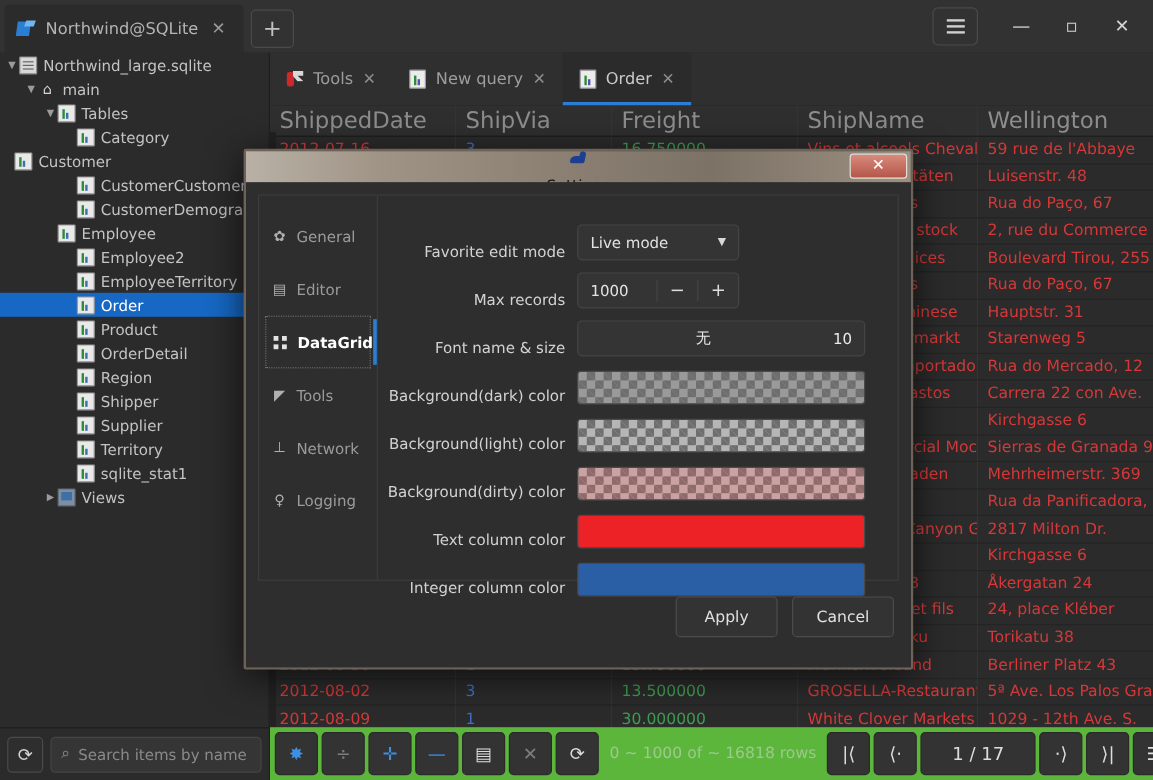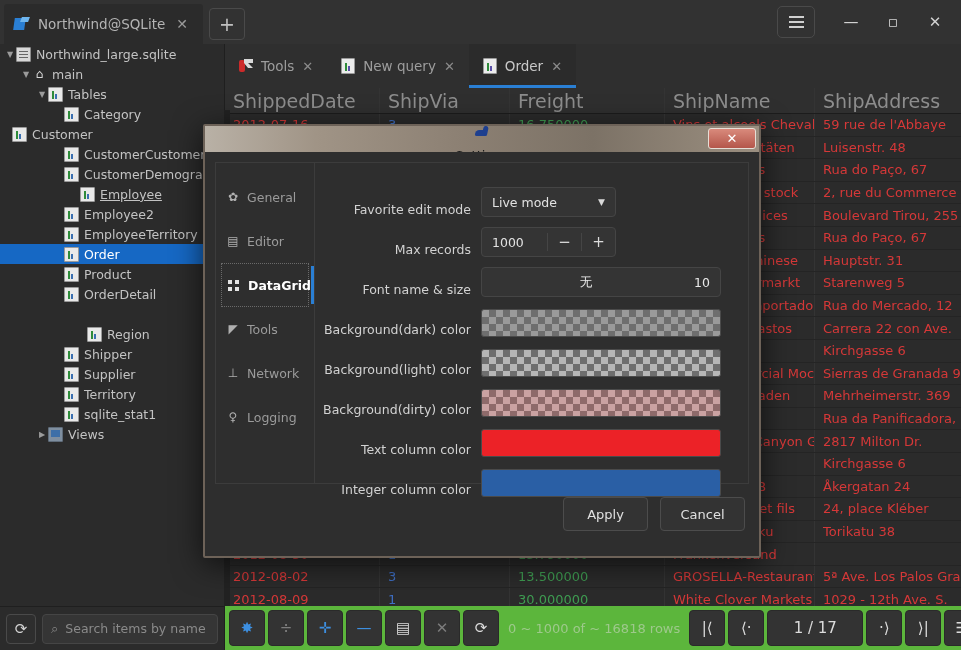--- a/index.html
+++ b/index.html
@@ -277,21 +277,21 @@
       <div class="trow" style="padding-left: 52px;">
         <span class="caret"></span>
         <span class="ficon ic-table"></span>
         <span>CustomerCustomerDemo</span>
       </div>
       <div class="trow" style="padding-left: 52px;">
         <span class="caret"></span>
         <span class="ficon ic-table"></span>
         <span>CustomerDemographics</span>
       </div>
-      <div class="trow" style="padding-left: 68px; text-decoration: underline;">
+      <div class="trow" style="padding-left: 36px;">
         <span class="caret"></span>
         <span class="ficon ic-table"></span>
         <span>Employee</span>
       </div>
       <div class="trow" style="padding-left: 52px;">
         <span class="caret"></span>
         <span class="ficon ic-table"></span>
         <span>Employee2</span>
       </div>
       <div class="trow" style="padding-left: 52px;">
@@ -307,21 +307,21 @@
       <div class="trow" style="padding-left: 52px;">
         <span class="caret"></span>
         <span class="ficon ic-table"></span>
         <span>Product</span>
       </div>
       <div class="trow" style="padding-left: 52px;">
         <span class="caret"></span>
         <span class="ficon ic-table"></span>
         <span>OrderDetail</span>
       </div>
-      <div class="trow" style="padding-left: 75px; margin-top: 20px;">
+      <div class="trow" style="padding-left: 52px;">
         <span class="caret"></span>
         <span class="ficon ic-table"></span>
         <span>Region</span>
       </div>
       <div class="trow" style="padding-left: 52px;">
         <span class="caret"></span>
         <span class="ficon ic-table"></span>
         <span>Shipper</span>
       </div>
       <div class="trow" style="padding-left: 52px;">
@@ -364,21 +364,21 @@
         <span>Order</span>
         <span class="x">✕</span>
       </div>
     </div>
   <div id="grid">
       <div class="gridrow hdr">
         <div class="cell c-date">ShippedDate</div>
         <div class="cell c-via">ShipVia</div>
         <div class="cell c-frt">Freight</div>
         <div class="cell c-name">ShipName</div>
-        <div class="cell c-addr">ShipAddress</div>
+        <div class="cell c-addr">Wellington</div>
       </div>
       <div class="gridrow">
         <div class="cell c-date">2012-07-16</div>
         <div class="cell c-via">3</div>
         <div class="cell c-frt">16.750000</div>
         <div class="cell c-name">Vins et alcools Chevalier</div>
         <div class="cell c-addr">59 rue de l'Abbaye</div>
       </div>
       <div class="gridrow">
         <div class="cell c-date">2012-07-10</div>
@@ -504,20 +504,21 @@
         <div class="cell c-via">2</div>
         <div class="cell c-frt">25.830000</div>
         <div class="cell c-name">Wartian Herkku</div>
         <div class="cell c-addr">Torikatu 38</div>
       </div>
       <div class="gridrow">
         <div class="cell c-date">2012-08-30</div>
         <div class="cell c-via">1</div>
         <div class="cell c-frt">13.790000</div>
         <div class="cell c-name">Frankenversand</div>
+        <div class="cell c-addr">Berliner Platz 43</div>
       </div>
       <div class="gridrow">
         <div class="cell c-date">2012-08-02</div>
         <div class="cell c-via">3</div>
         <div class="cell c-frt">13.500000</div>
         <div class="cell c-name">GROSELLA-Restaurante</div>
         <div class="cell c-addr">5ª Ave. Los Palos Gra</div>
       </div>
       <div class="gridrow">
         <div class="cell c-date">2012-08-09</div>

